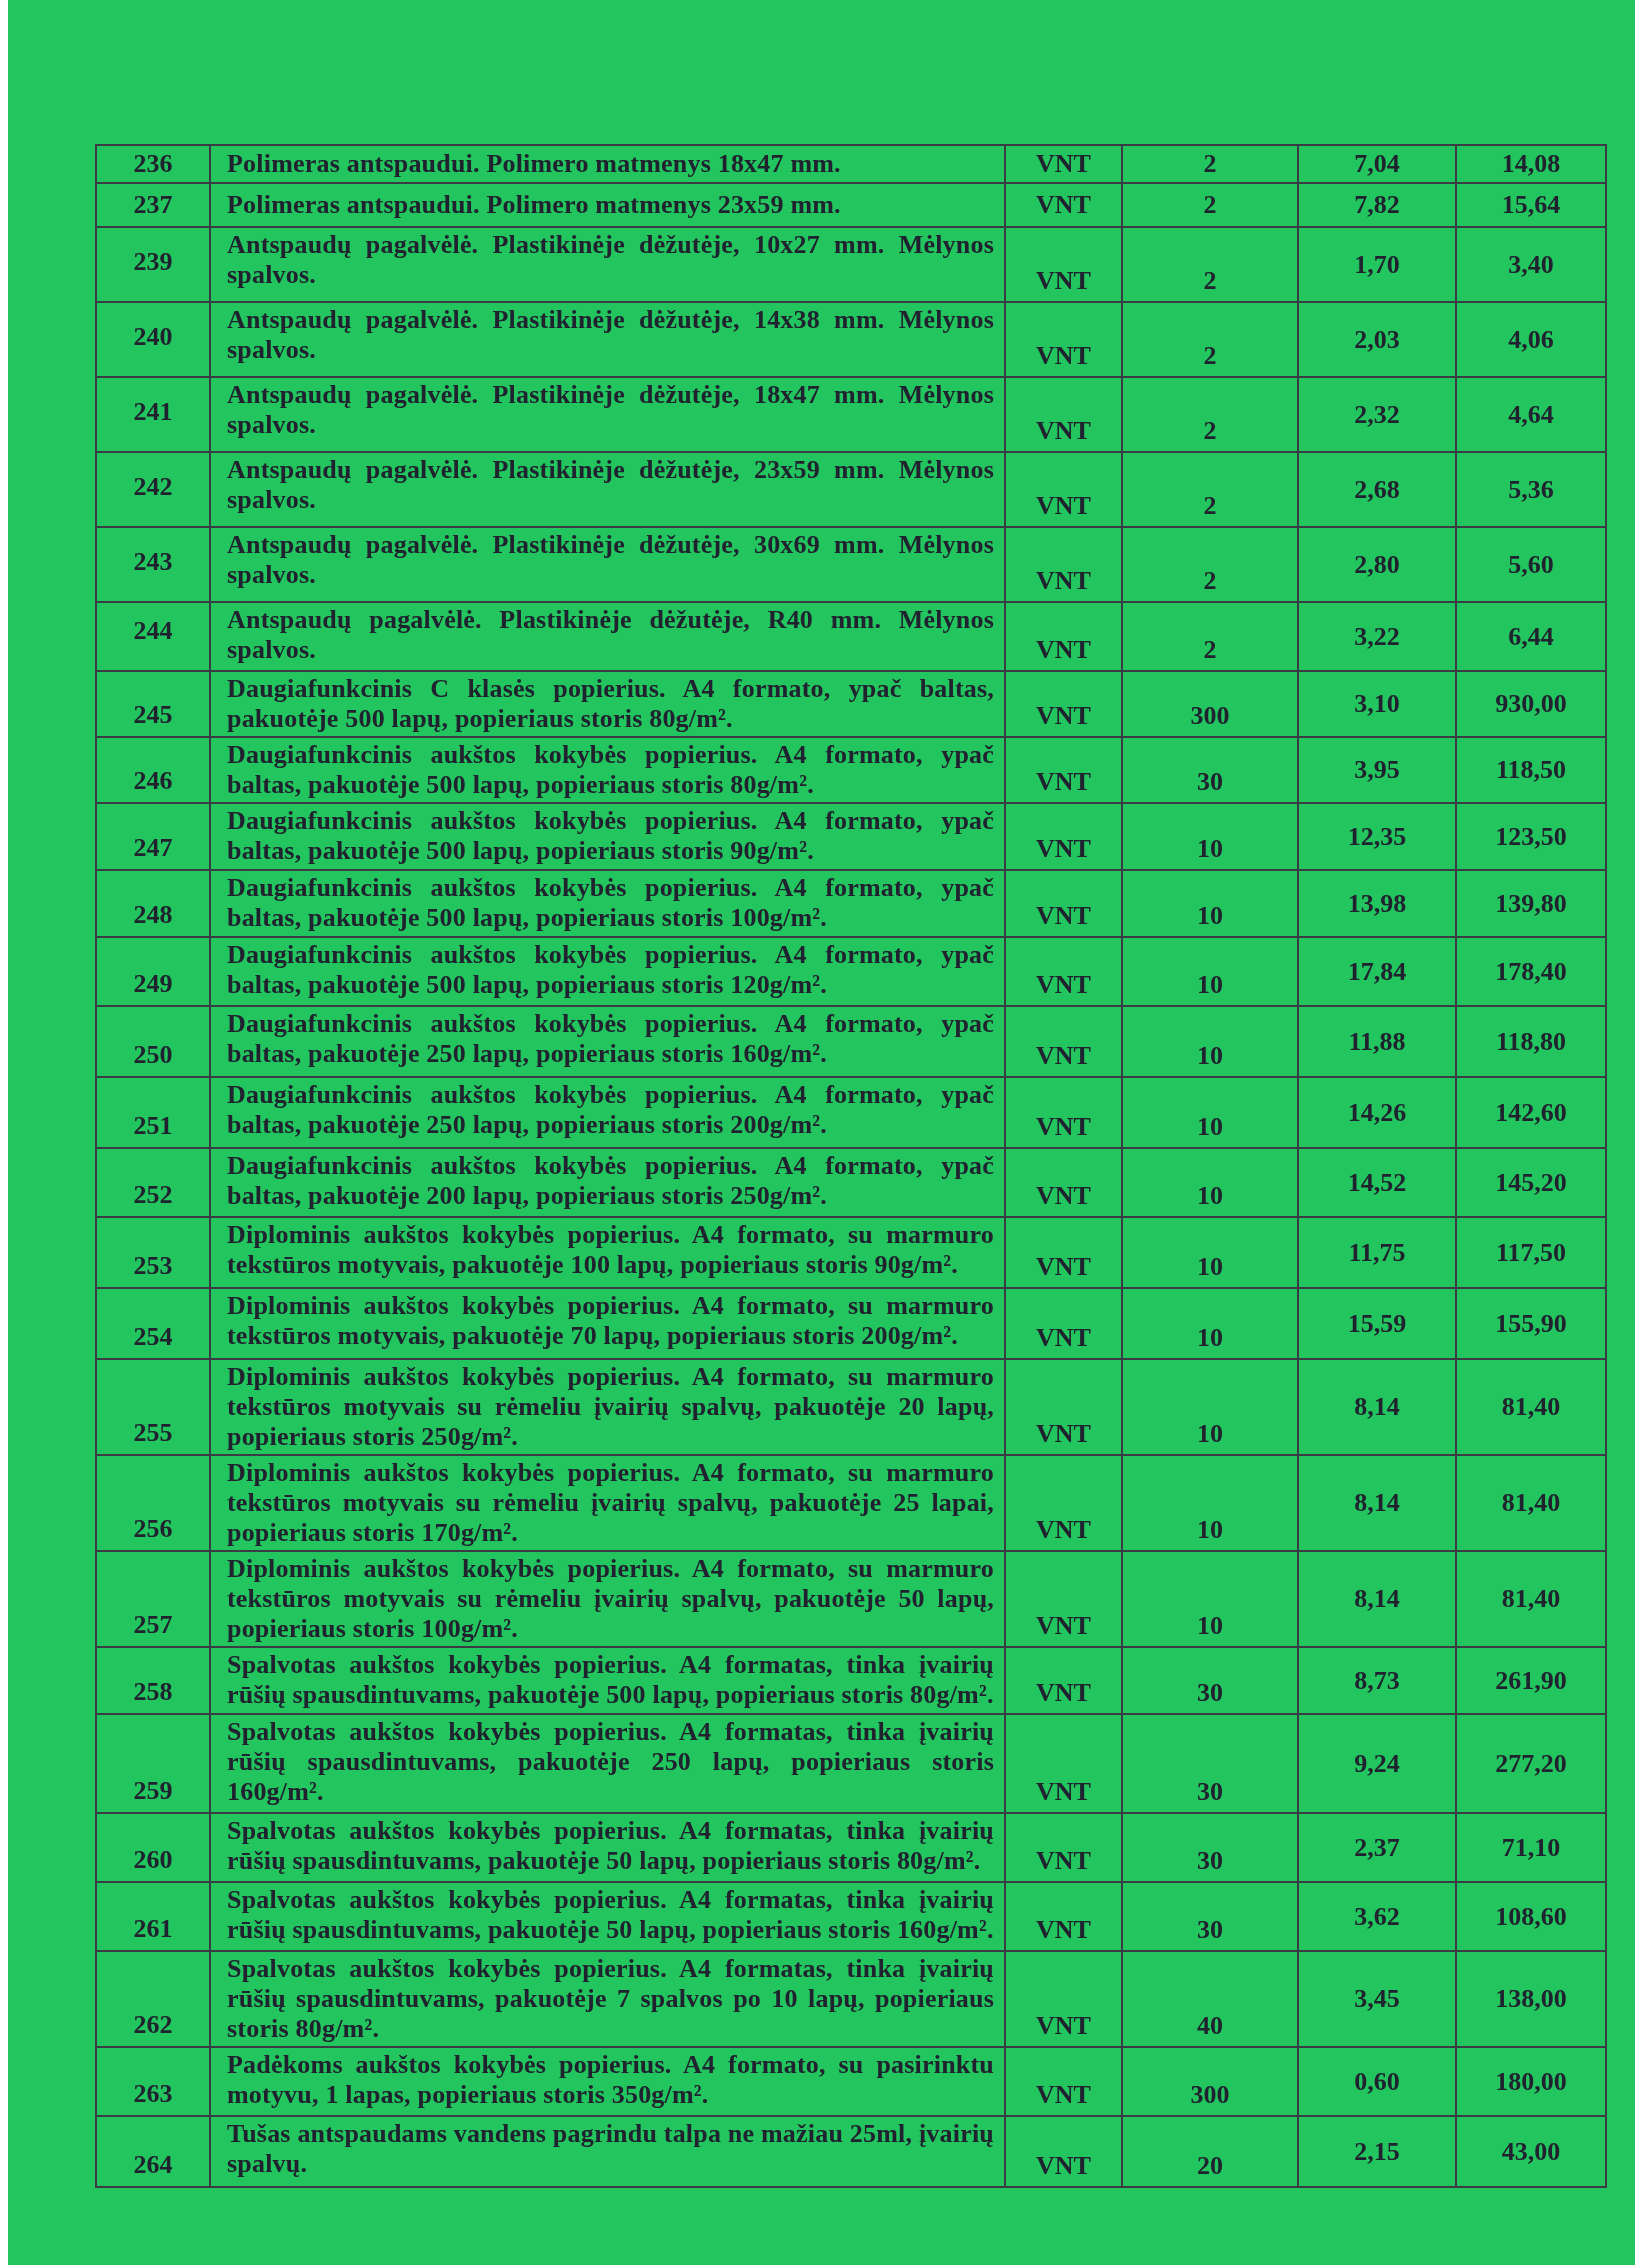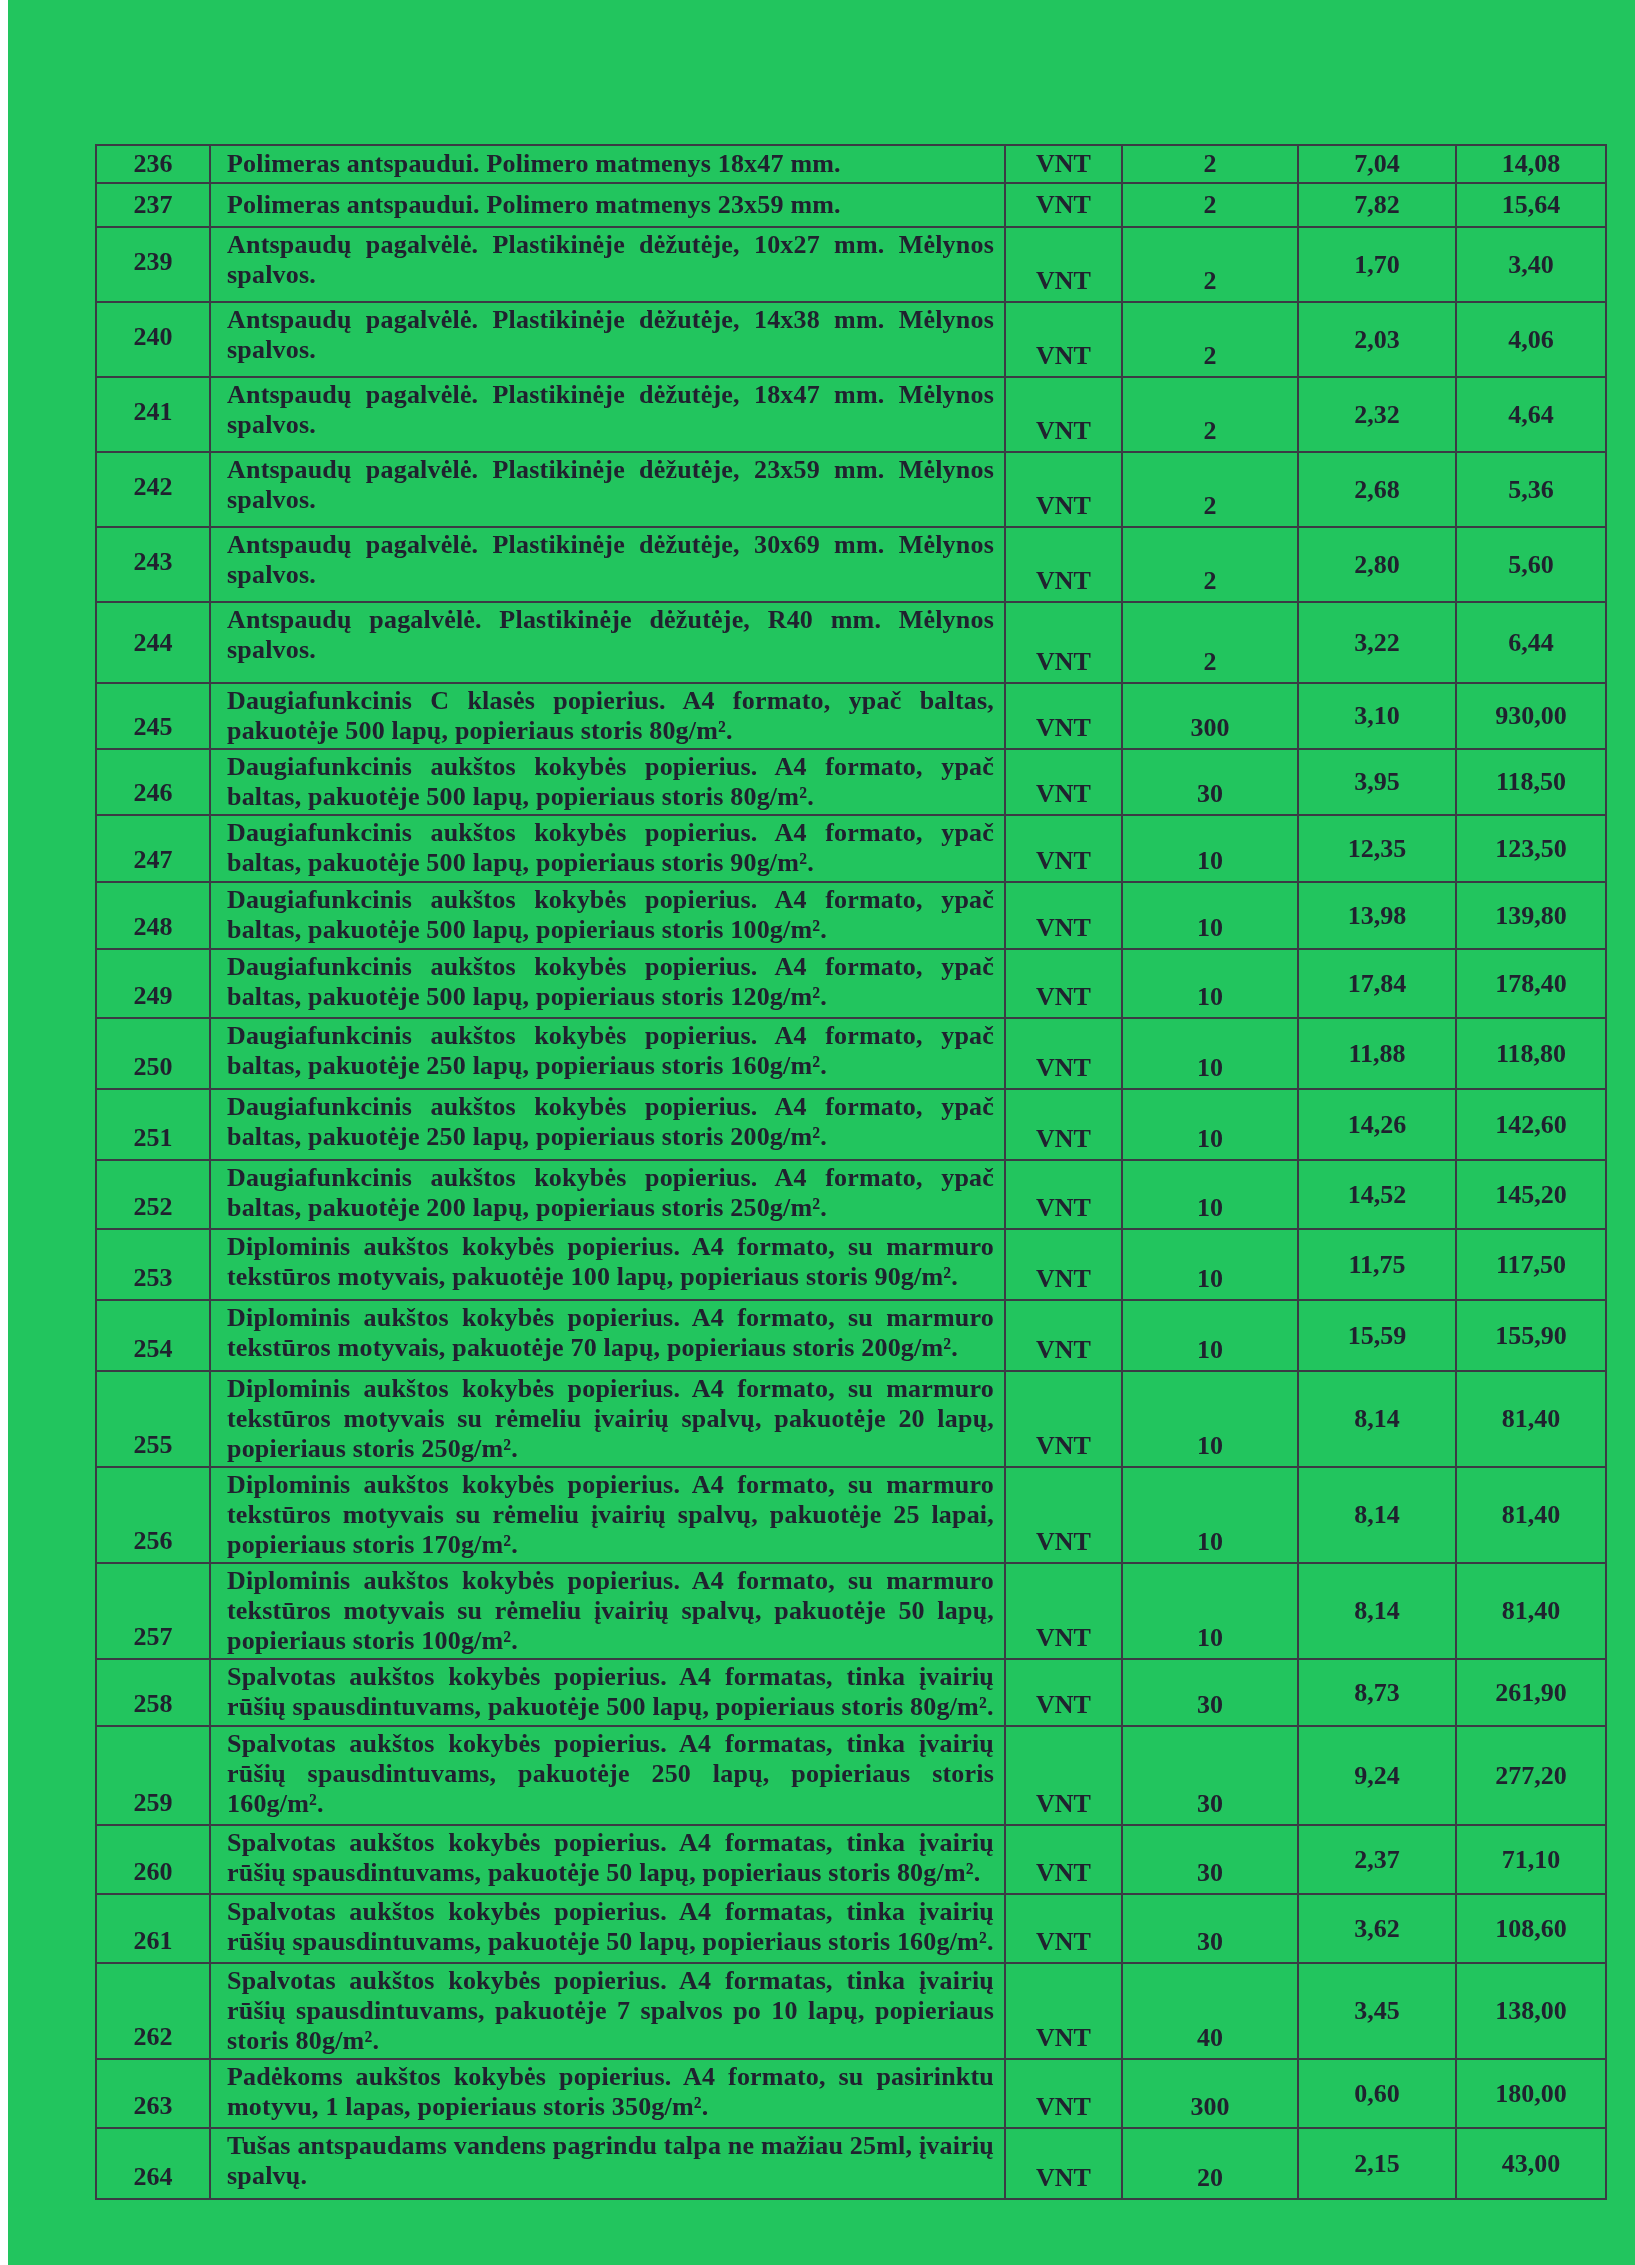--- a/index.html
+++ b/index.html
@@ -119,21 +119,21 @@
           <td class="c-total">5,36</td>
         </tr>
         <tr class="grp-stamp" style="height: 75px;">
           <td class="c-num">243</td>
           <td class="c-desc">Antspaudų pagalvėlė. Plastikinėje dėžutėje, 30x69 mm. Mėlynos spalvos.</td>
           <td class="c-unit">VNT</td>
           <td class="c-qty">2</td>
           <td class="c-price">2,80</td>
           <td class="c-total">5,60</td>
         </tr>
-        <tr class="grp-stamp" style="height: 81px;">
+        <tr class="grp-stamp" style="height: 69px;">
           <td class="c-num">244</td>
           <td class="c-desc">Antspaudų pagalvėlė. Plastikinėje dėžutėje, R40 mm. Mėlynos spalvos.</td>
           <td class="c-unit">VNT</td>
           <td class="c-qty">2</td>
           <td class="c-price">3,22</td>
           <td class="c-total">6,44</td>
         </tr>
         <tr style="height: 63px;">
           <td class="c-num">245</td>
           <td class="c-desc">Daugiafunkcinis C klasės popierius. A4 formato, ypač baltas, pakuotėje 500 lapų, popieriaus storis 80g/m².</td>

